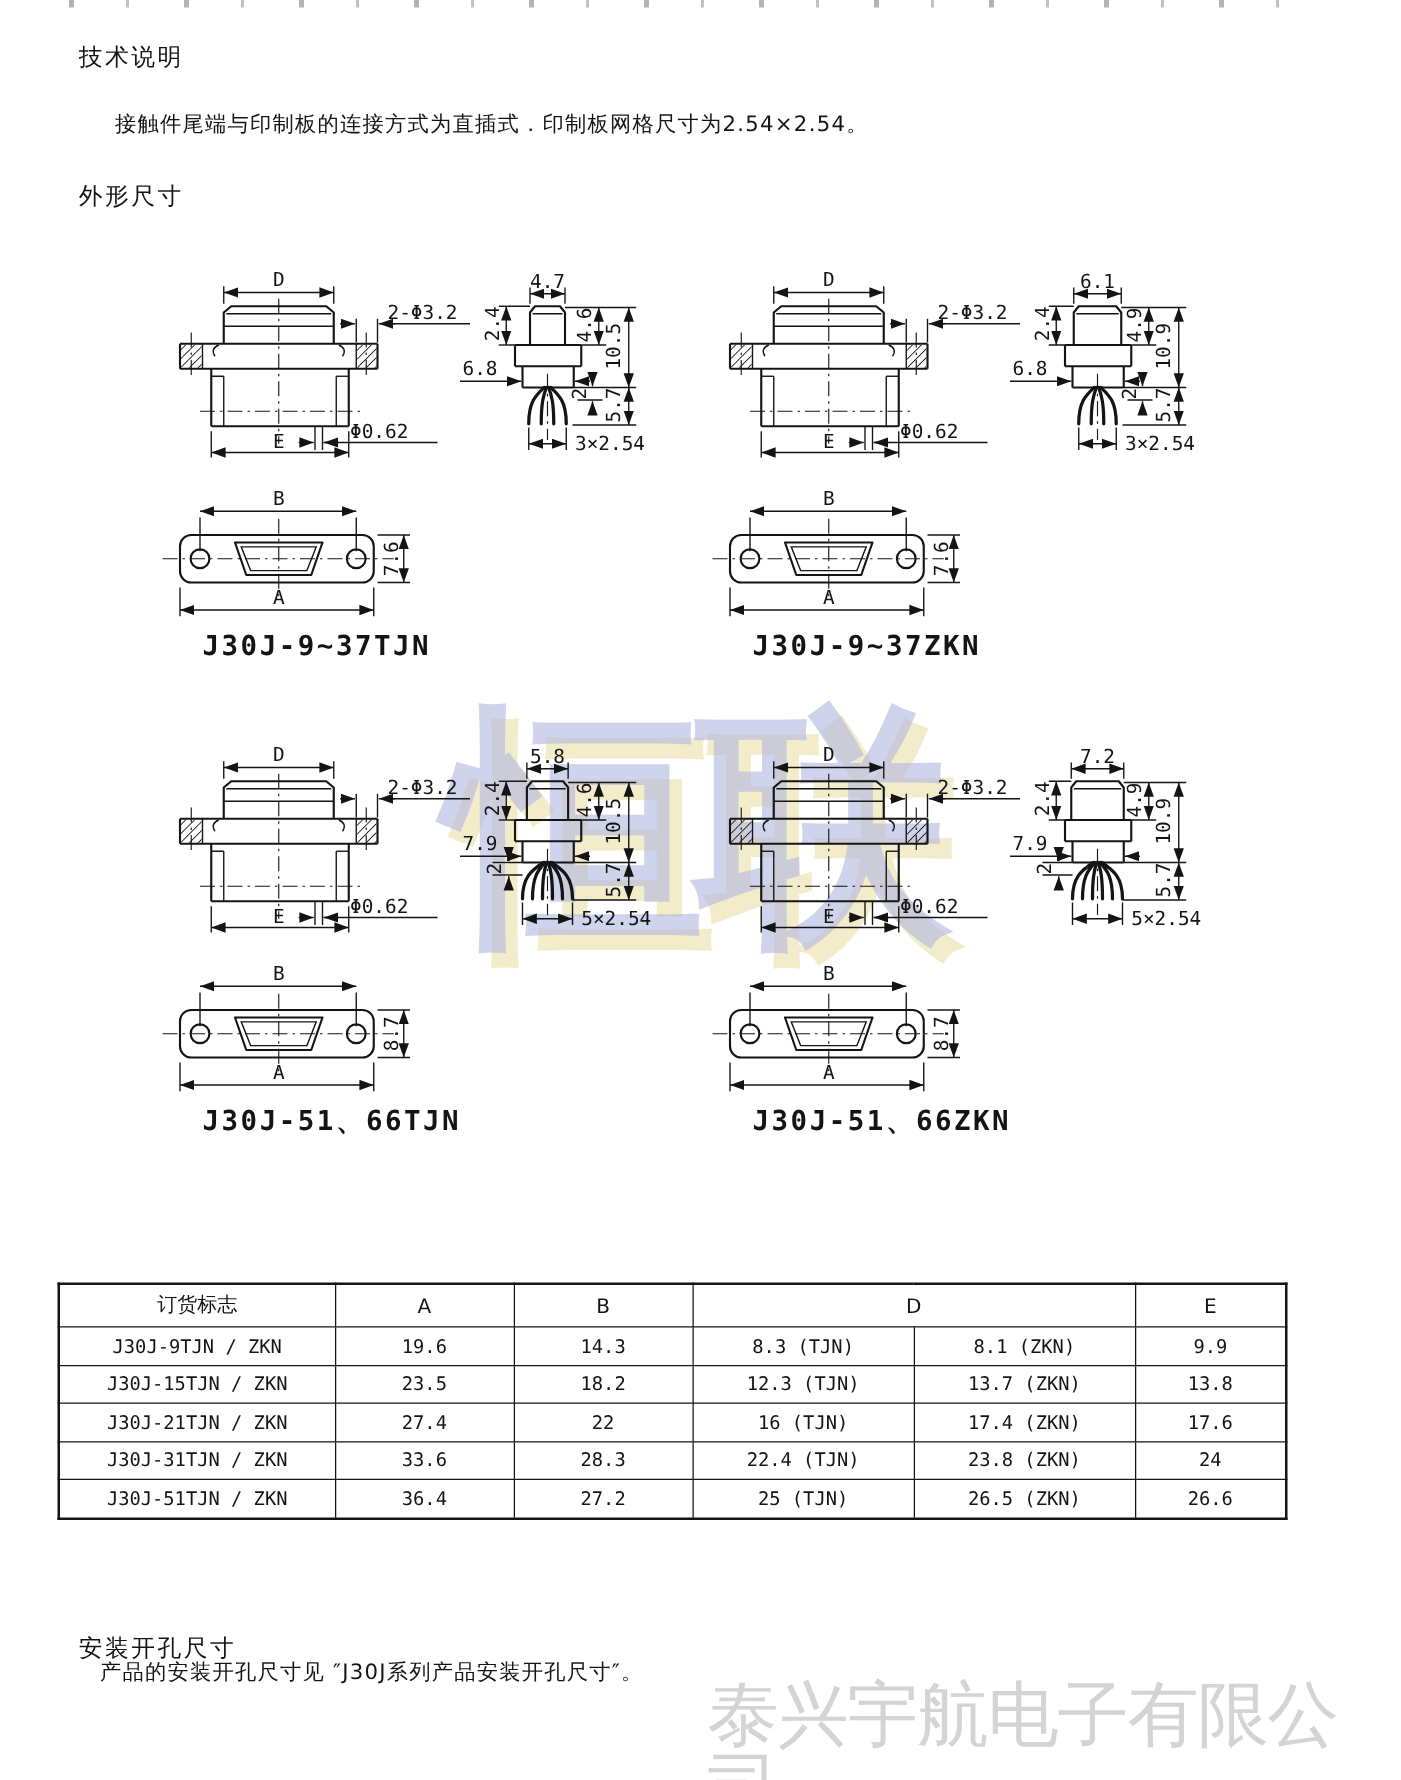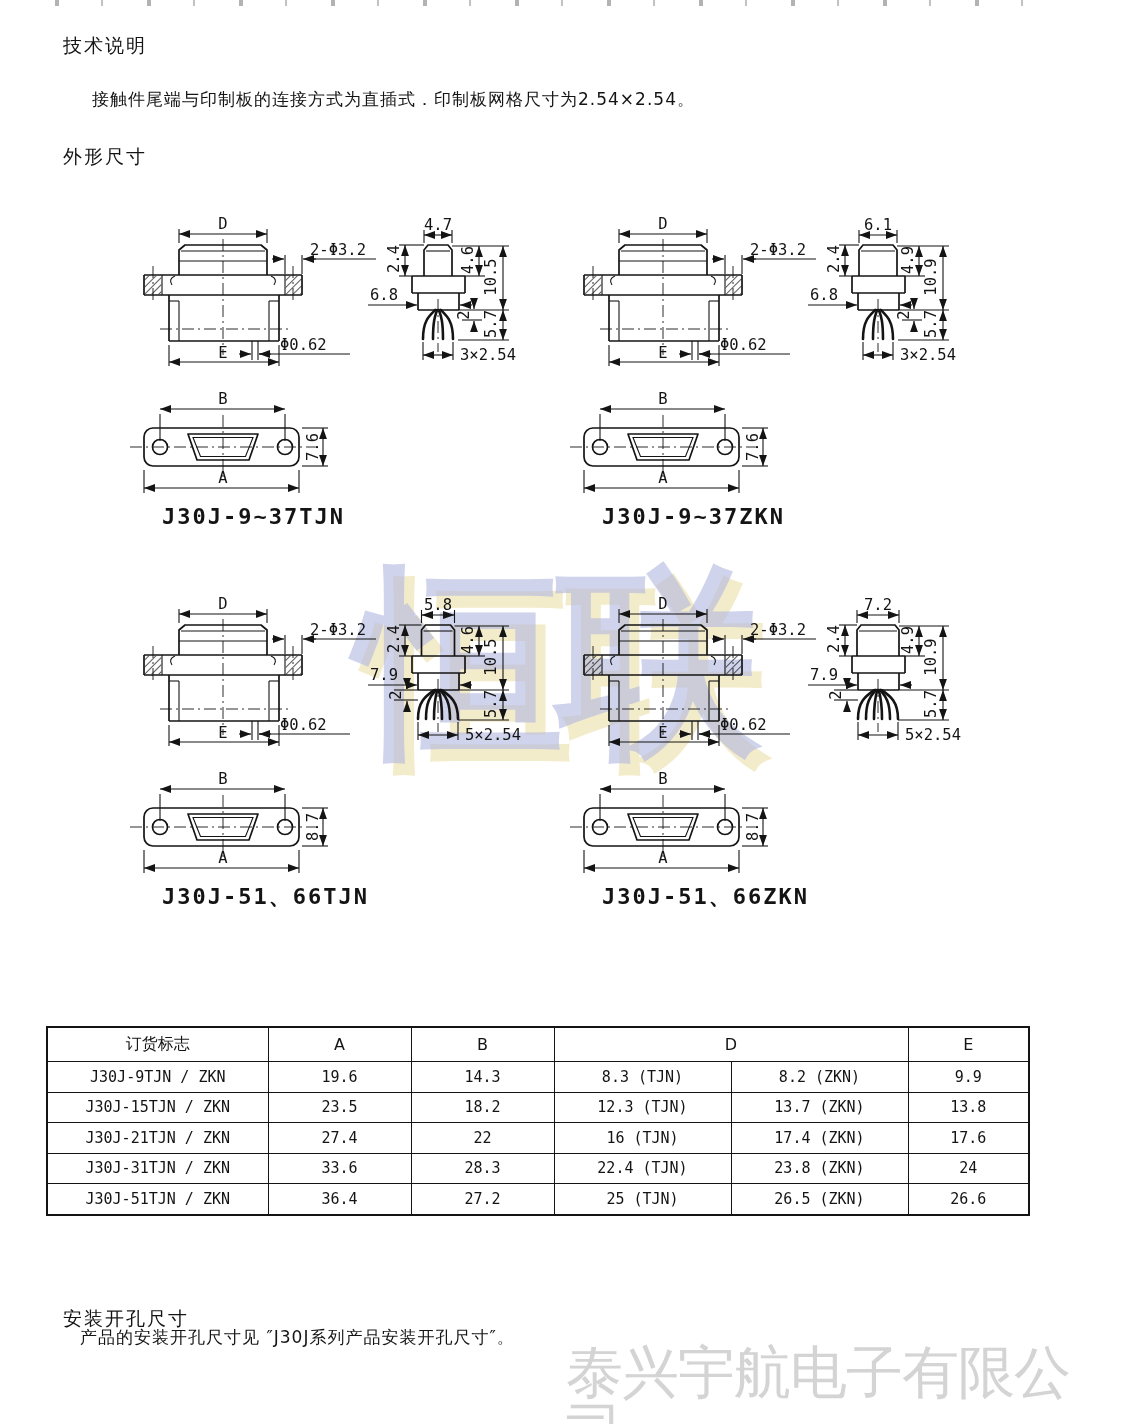--- a/index.html
+++ b/index.html
@@ -544,21 +544,21 @@
           <th colspan="2">D</th>
           <th>E</th>
         </tr>
       </thead>
       <tbody>
           <tr>
             <td>J30J-9TJN / ZKN</td>
             <td>19.6</td>
             <td>14.3</td>
             <td>8.3 (TJN)</td>
-            <td>8.2 (ZKN)</td>
+            <td>8.1 (ZKN)</td>
             <td>9.9</td>
           </tr>
           <tr>
             <td>J30J-15TJN / ZKN</td>
             <td>23.5</td>
             <td>18.2</td>
             <td>12.3 (TJN)</td>
             <td>13.7 (ZKN)</td>
             <td>13.8</td>
           </tr>

